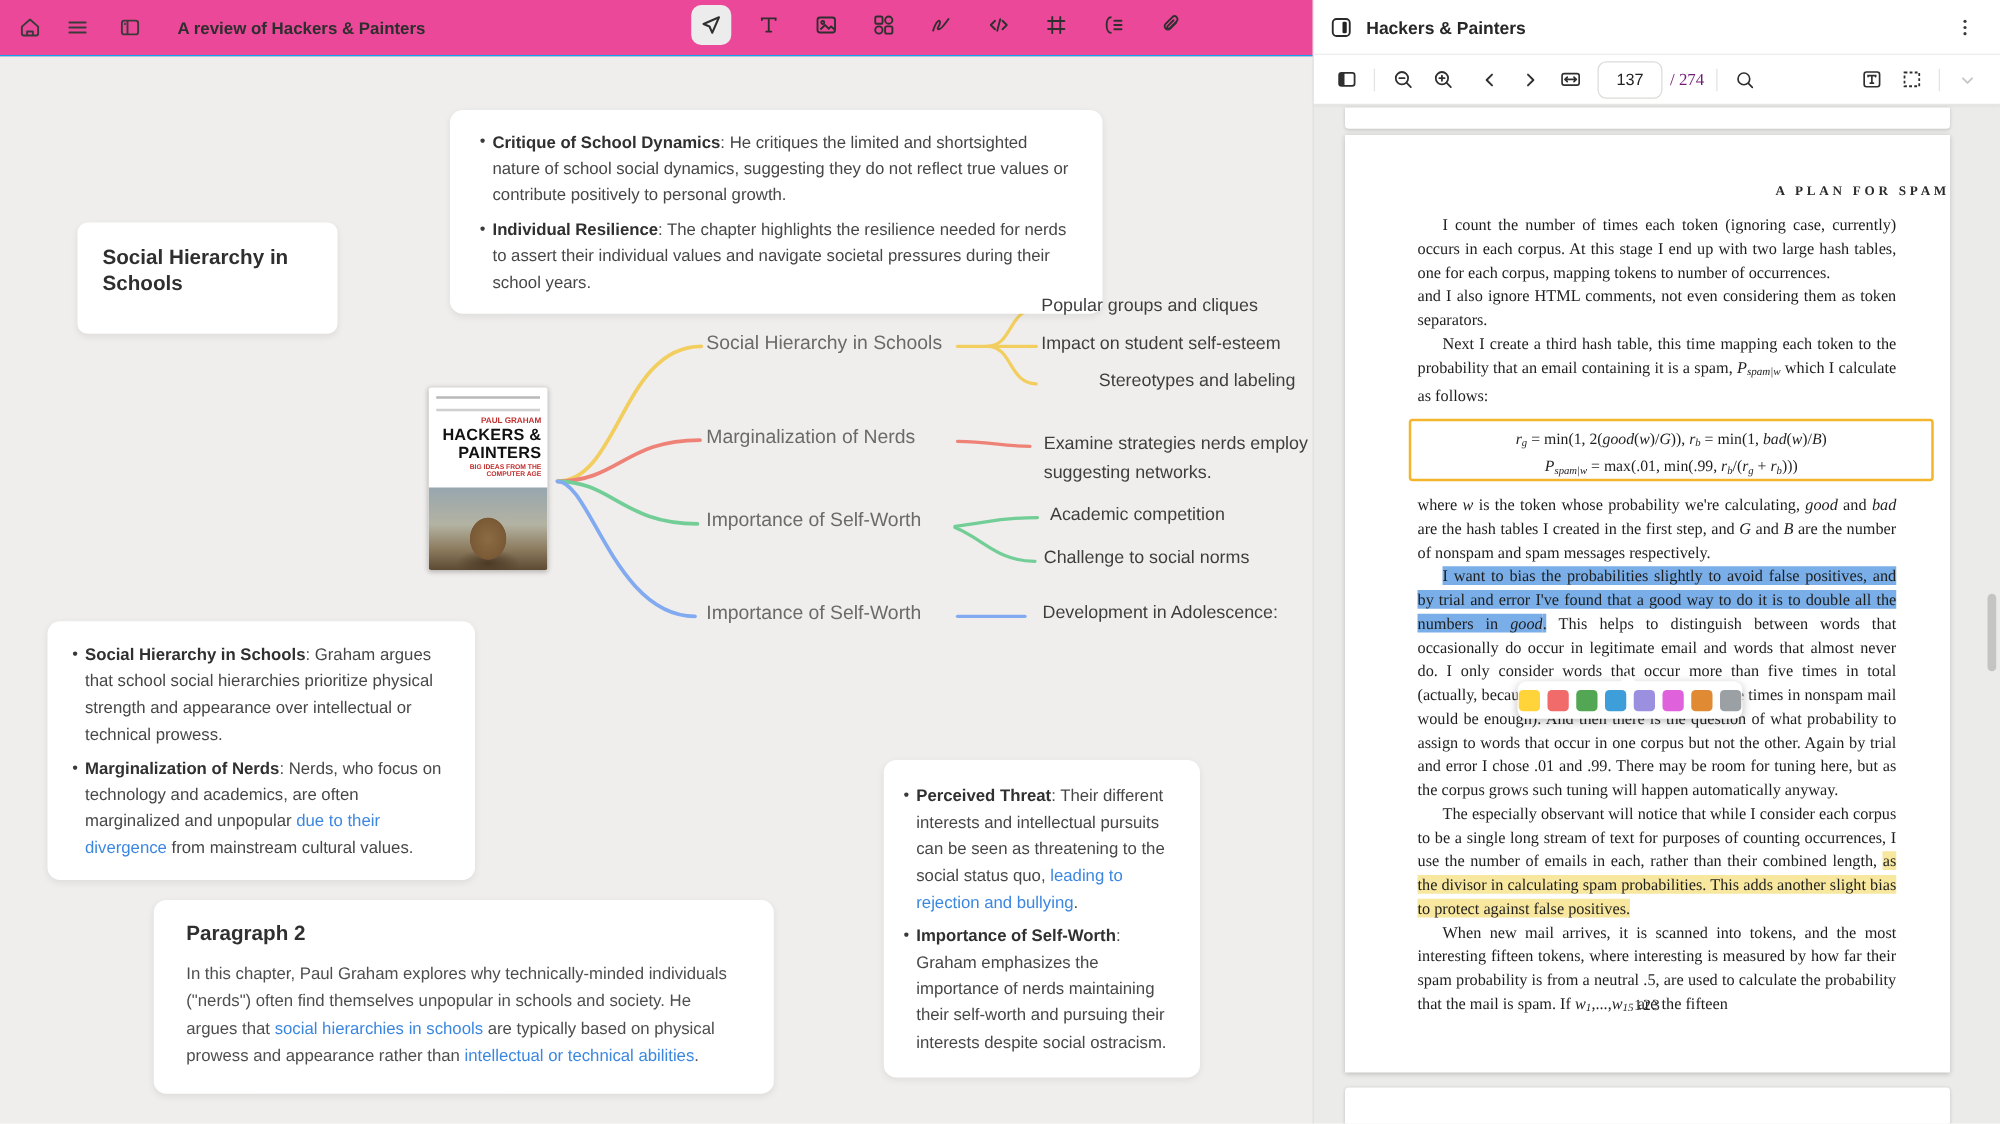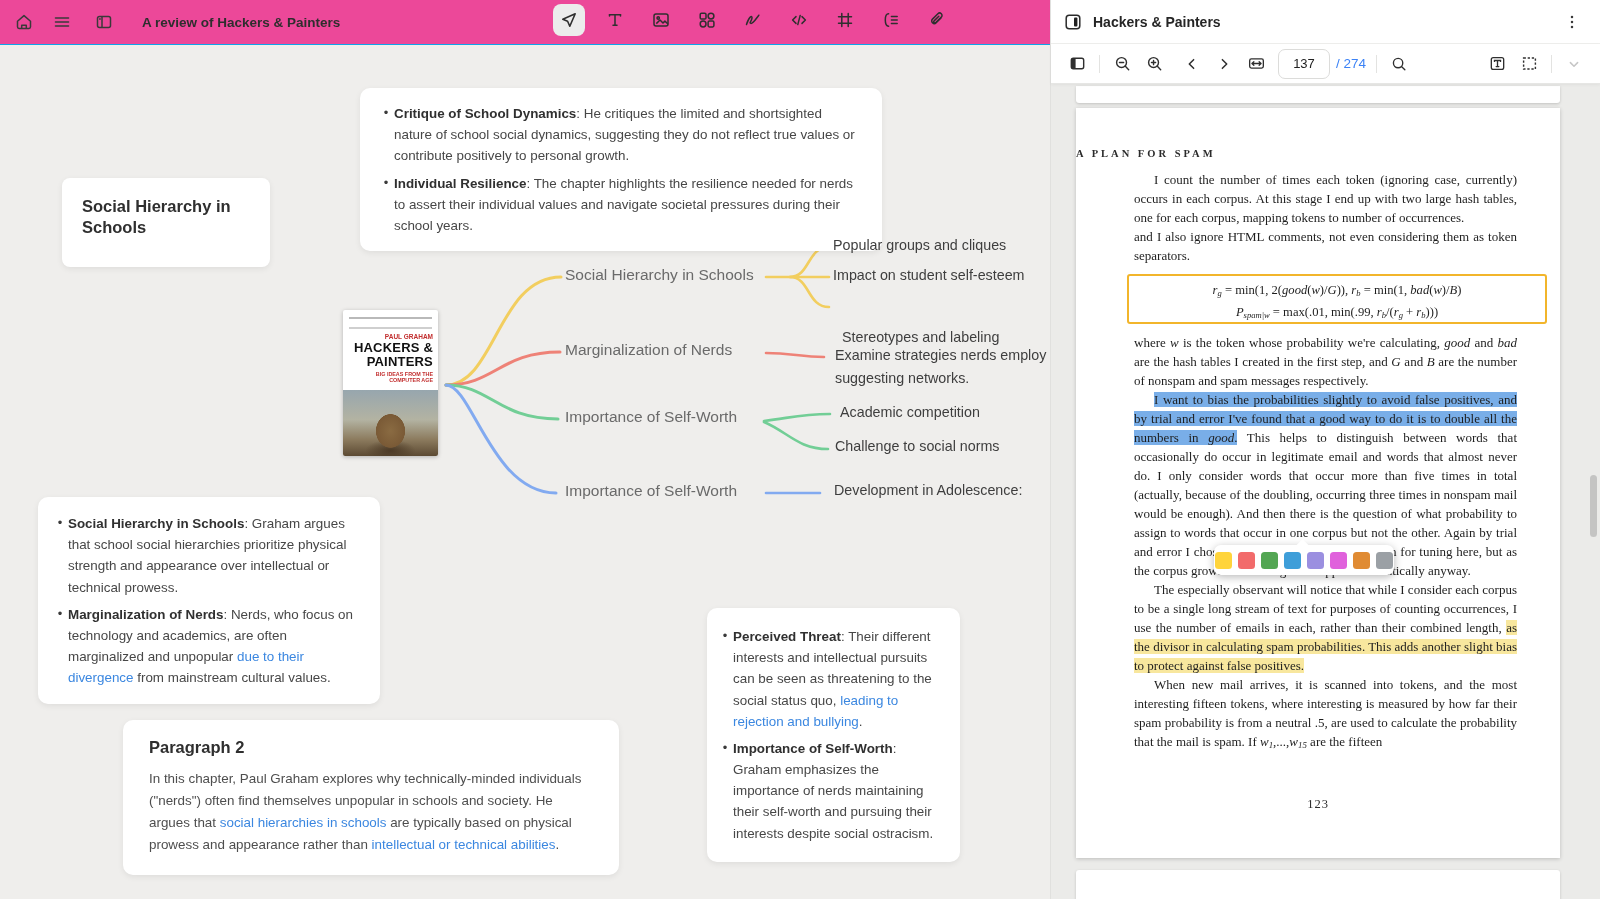--- a/index.html
+++ b/index.html
@@ -42,29 +42,29 @@
   
   .pdf-pane{width:550px;height:899px;position:relative;background:#EBEBE9;border-left:1px solid #E0E0DE;box-sizing:border-box;}
   .pdf-header{position:absolute;left:0;top:0;width:100%;height:44px;background:#fff;border-bottom:1px solid #EFEFED;
     display:flex;align-items:center;padding:0 12px;box-sizing:border-box;z-index:6;}
   .pdf-header-title{font-size:14px;font-weight:700;color:#262626;margin-left:10px;flex:1;}
   .pdf-toolbar{position:absolute;left:0;top:44px;width:100%;height:40px;background:#fff;border-bottom:1px solid #E6E6E4;
     box-shadow:0 1px 3px rgba(0,0,0,.05);display:flex;align-items:center;padding:0 10px;box-sizing:border-box;z-index:6;}
   .vdiv{width:1px;height:18px;background:#E3E3E1;margin:0 6px;flex:0 0 1px;}
   .page-input{width:46px;height:26px;border:1px solid #DCDCDA;border-radius:7px;background:#fff;
     font-size:13px;color:#222;text-align:center;font-family:"Liberation Sans",sans-serif;margin:0 6px;}
-  .page-total{font-size:13.5px;color:#3b82f6;white-space:nowrap;margin-right:4px;}
+  .page-total{font-size:13.5px;color:#701a75;white-space:nowrap;margin-right:4px;font-family:Liberation Serif, serif;}
   .pdf-viewer{position:absolute;left:0;top:84px;width:550px;height:815px;overflow:hidden;}
   .page-partial-top{position:absolute;left:25px;top:2px;width:484px;height:17px;background:#fff;
     border-radius:0 0 3px 3px;box-shadow:0 1px 3px rgba(0,0,0,.18);}
   .page-partial-bottom{position:absolute;left:25px;top:786px;width:484px;height:40px;background:#fff;
     border-radius:3px 3px 0 0;box-shadow:0 1px 3px rgba(0,0,0,.18);}
   .page{position:absolute;left:25px;top:24px;width:484px;height:750px;background:#fff;
     box-shadow:0 1px 4px rgba(0,0,0,.2);font-family:"Liberation Serif",serif;color:#1E1E1E;}
-  .running-head{position:absolute;top:40px;left:0;width:100%;text-align:left;
+  .running-head{position:absolute;top:40px;left:0;width:100%;text-align:right;
     font-size:10.5px;font-weight:600;letter-spacing:3px;color:#2B2B2B;}
   .pdf-col{position:absolute;left:58px;top:62px;width:383px;}
   .pdf-p{margin:0;font-size:13px;line-height:19px;text-align:justify;}
   .ind{text-indent:20px;}
   .i{font-style:italic;}
   .sub{font-size:68%;vertical-align:-0.22em;letter-spacing:0;}
   .hl-blue{background:#79AEE8;}
   .hl-yellow{background:#F8E79E;}
   .formula{margin:9px 0 9px -7px;width:420px;height:50px;border:2.5px solid #F2B52B;border-radius:3px;
     box-sizing:border-box;text-align:center;padding-top:5px;}
@@ -227,21 +227,21 @@
         <div class="book-author">PAUL GRAHAM</div>
         <div class="book-title">HACKERS &amp;</div>
         <div class="book-title">PAINTERS</div>
         <div class="book-sub">BIG IDEAS FROM THE COMPUTER AGE</div>
         <div class="book-art"></div>
       </div>
 
       <div class="node-label" style="left:565px;top:222px;">Social Hierarchy in Schools</div>
       <div class="leaf-label" style="left:833px;top:193px;">Popular groups and cliques</div>
       <div class="leaf-label" style="left:833px;top:223px;">Impact on student self-esteem</div>
-      <div class="leaf-label" style="left:842px;top:253px;margin-top:32px;">Stereotypes and labeling</div>
+      <div class="leaf-label" style="left:879px;top:253px;">Stereotypes and labeling</div>
 
       <div class="node-label" style="left:565px;top:297px;">Marginalization of Nerds</div>
       <div class="leaf-label" style="left:835px;top:300px;line-height:23px;">
         <div>Examine strategies nerds employ to r</div>
         <div>suggesting networks.</div>
       </div>
 
       <div class="node-label" style="left:565px;top:364px;">Importance of Self-Worth</div>
       <div class="leaf-label" style="left:840px;top:360px;">Academic competition</div>
       <div class="leaf-label" style="left:835px;top:394px;">Challenge to social norms</div>
@@ -334,20 +334,21 @@
     </div>
 
     <div class="pdf-viewer">
       <div class="page-partial-top"></div>
 
       <div class="page">
         <div class="running-head">A PLAN FOR SPAM</div>
         <div class="pdf-col">
           <p class="pdf-p ind"><span>I count the number of times each token (ignoring case, currently) occurs in each corpus. At this stage I end up with two large hash tables, one for each corpus, mapping tokens to number of occurrences.</span></p>
           <p class="pdf-p"><span>and I also ignore HTML comments, not even considering them as token separators.</span></p>
+          <p class="pdf-p ind"><span>Next I create a third hash table, this time mapping each token to the probability that an email containing it is a spam, </span><span class="i">P</span><span class="i sub">spam|w</span><span> which I calculate as follows:</span></p>
           <div class="formula">
             <div class="formula-line"><span class="i">r</span><span class="i sub">g</span><span> = min(1, 2(</span><span class="i">good</span><span>(</span><span class="i">w</span><span>)/</span><span class="i">G</span><span>)),   </span><span class="i">r</span><span class="i sub">b</span><span> = min(1, </span><span class="i">bad</span><span>(</span><span class="i">w</span><span>)/</span><span class="i">B</span><span>)</span></div>
             <div class="formula-line"><span class="i">P</span><span class="i sub">spam|w</span><span> = max(.01, min(.99, </span><span class="i">r</span><span class="i sub">b</span><span>/(</span><span class="i">r</span><span class="i sub">g</span><span> + </span><span class="i">r</span><span class="i sub">b</span><span>)))</span></div>
           </div>
           <p class="pdf-p"><span>where </span><span class="i">w</span><span> is the token whose probability we're calculating, </span><span class="i">good</span><span> and </span><span class="i">bad</span><span> are the hash tables I created in the first step, and </span><span class="i">G</span><span> and </span><span class="i">B</span><span> are the number of nonspam and spam messages respectively.</span></p>
           <p class="pdf-p ind"><span class="hl-blue">I want to bias the probabilities slightly to avoid false positives, and by trial and error I've found that a good way to do it is to double all the numbers in </span><span class="hl-blue i">good</span><span class="hl-blue">.</span><span> This helps to distinguish between words that occasionally do occur in legitimate email and words that almost never do. I only consider words that occur more than five times in total (actually, because of the doubling, occurring three times in nonspam mail would be enough). And then there is the question of what probability to assign to words that occur in one corpus but not the other. Again by trial and error I chose .01 and .99. There may be room for tuning here, but as the corpus grows such tuning will happen automatically anyway.</span></p>
           <p class="pdf-p ind"><span>The especially observant will notice that while I consider each corpus to be a single long stream of text for purposes of counting occurrences, I use the number of emails in each, rather than their combined length, </span><span class="hl-yellow">as the divisor in calculating spam probabilities. This adds another slight bias to protect against false positives.</span></p>
           <p class="pdf-p ind"><span>When new mail arrives, it is scanned into tokens, and the most interesting fifteen tokens, where interesting is measured by how far their spam probability is from a neutral .5, are used to calculate the probability that the mail is spam. If </span><span class="i">w</span><span class="i sub">1</span><span>,...,</span><span class="i">w</span><span class="i sub">15</span><span> are the fifteen</span></p>
         </div>
         <div class="page-number">123</div>

